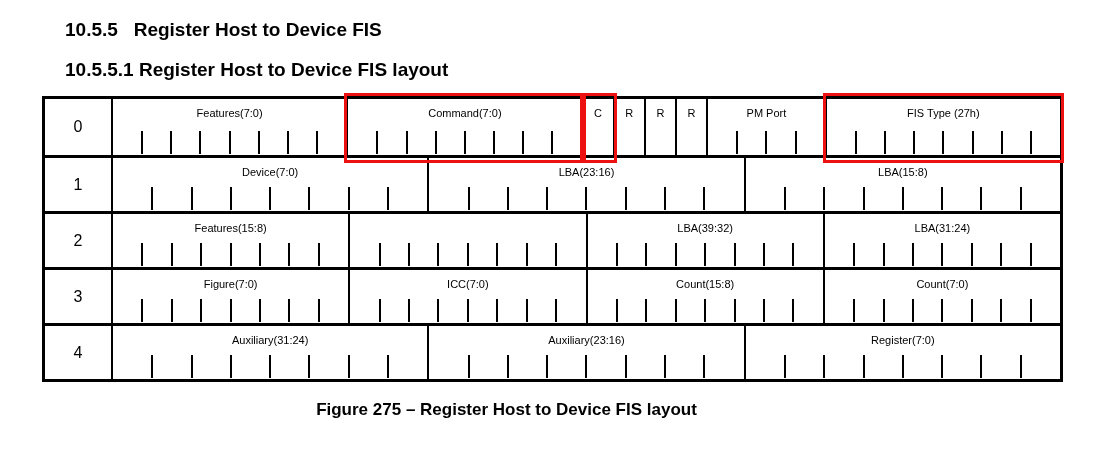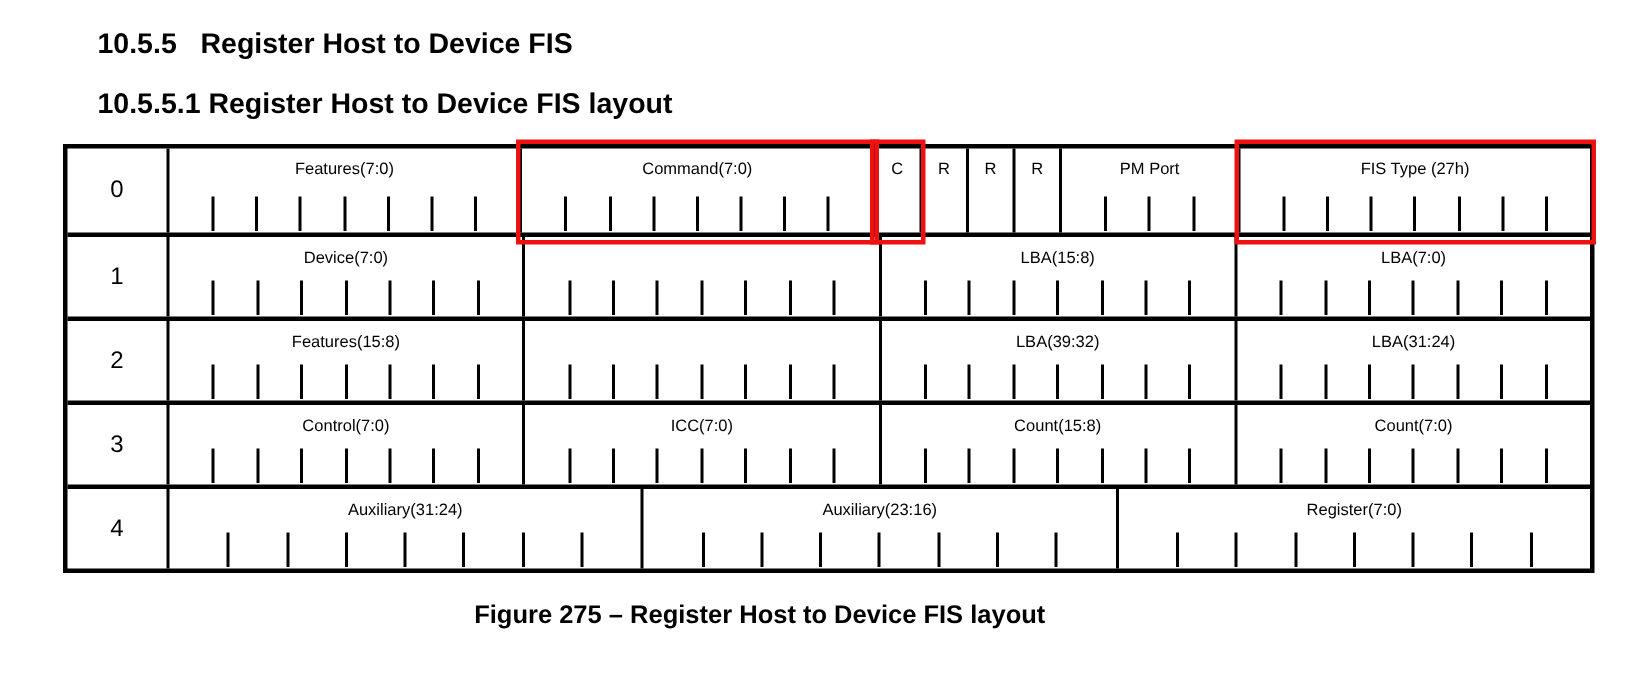--- a/index.html
+++ b/index.html
@@ -172,20 +172,21 @@
             <div class="tick" style="left: 12.5%;"></div>
             <div class="tick" style="left: 25%;"></div>
             <div class="tick" style="left: 37.5%;"></div>
             <div class="tick" style="left: 50%;"></div>
             <div class="tick" style="left: 62.5%;"></div>
             <div class="tick" style="left: 75%;"></div>
             <div class="tick" style="left: 87.5%;"></div>
           </div>
         </div>
         <div class="field" style="flex-grow: 8;">
+          <div class="field-label">LBA(23:16)</div>
           <div class="ticks">
             <div class="tick" style="left: 12.5%;"></div>
             <div class="tick" style="left: 25%;"></div>
             <div class="tick" style="left: 37.5%;"></div>
             <div class="tick" style="left: 50%;"></div>
             <div class="tick" style="left: 62.5%;"></div>
             <div class="tick" style="left: 75%;"></div>
             <div class="tick" style="left: 87.5%;"></div>
           </div>
         </div>
@@ -194,32 +195,20 @@
           <div class="ticks">
             <div class="tick" style="left: 12.5%;"></div>
             <div class="tick" style="left: 25%;"></div>
             <div class="tick" style="left: 37.5%;"></div>
             <div class="tick" style="left: 50%;"></div>
             <div class="tick" style="left: 62.5%;"></div>
             <div class="tick" style="left: 75%;"></div>
             <div class="tick" style="left: 87.5%;"></div>
           </div>
         </div>
-        <div class="field" style="flex-grow: 8;">
-          <div class="field-label">LBA(7:0)</div>
-          <div class="ticks">
-            <div class="tick" style="left: 12.5%;"></div>
-            <div class="tick" style="left: 25%;"></div>
-            <div class="tick" style="left: 37.5%;"></div>
-            <div class="tick" style="left: 50%;"></div>
-            <div class="tick" style="left: 62.5%;"></div>
-            <div class="tick" style="left: 75%;"></div>
-            <div class="tick" style="left: 87.5%;"></div>
-          </div>
-        </div>
       </div>
       <div class="fis-row">
         <div class="row-num">2</div>
         <div class="field" style="flex-grow: 8;">
           <div class="field-label">Features(15:8)</div>
           <div class="ticks">
             <div class="tick" style="left: 12.5%;"></div>
             <div class="tick" style="left: 25%;"></div>
             <div class="tick" style="left: 37.5%;"></div>
             <div class="tick" style="left: 50%;"></div>
@@ -260,21 +249,21 @@
             <div class="tick" style="left: 50%;"></div>
             <div class="tick" style="left: 62.5%;"></div>
             <div class="tick" style="left: 75%;"></div>
             <div class="tick" style="left: 87.5%;"></div>
           </div>
         </div>
       </div>
       <div class="fis-row">
         <div class="row-num">3</div>
         <div class="field" style="flex-grow: 8;">
-          <div class="field-label">Control(7:0)</div>
+          <div class="field-label">Figure(7:0)</div>
           <div class="ticks">
             <div class="tick" style="left: 12.5%;"></div>
             <div class="tick" style="left: 25%;"></div>
             <div class="tick" style="left: 37.5%;"></div>
             <div class="tick" style="left: 50%;"></div>
             <div class="tick" style="left: 62.5%;"></div>
             <div class="tick" style="left: 75%;"></div>
             <div class="tick" style="left: 87.5%;"></div>
           </div>
         </div>

